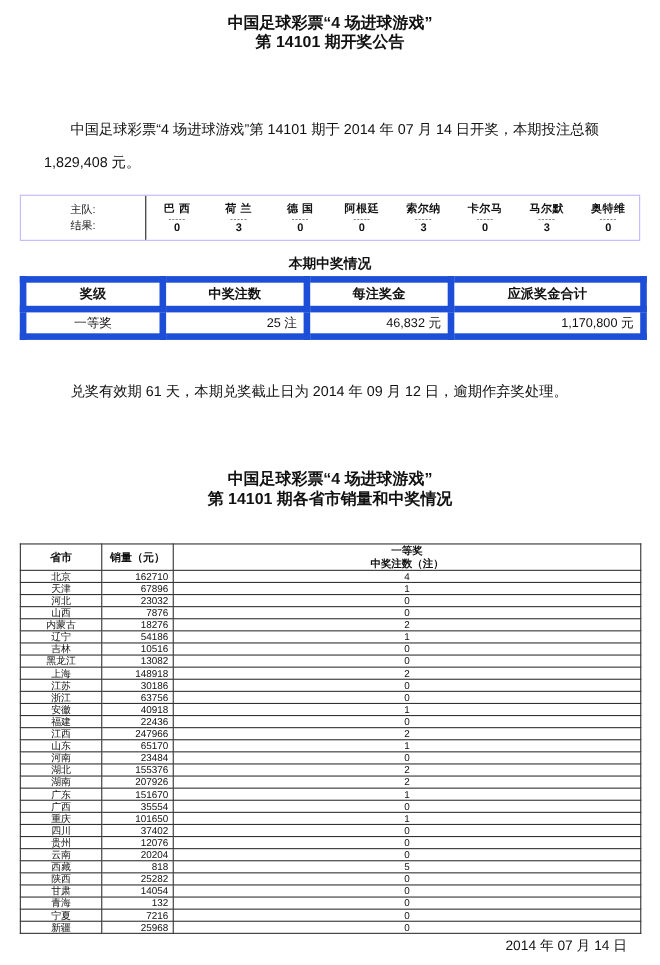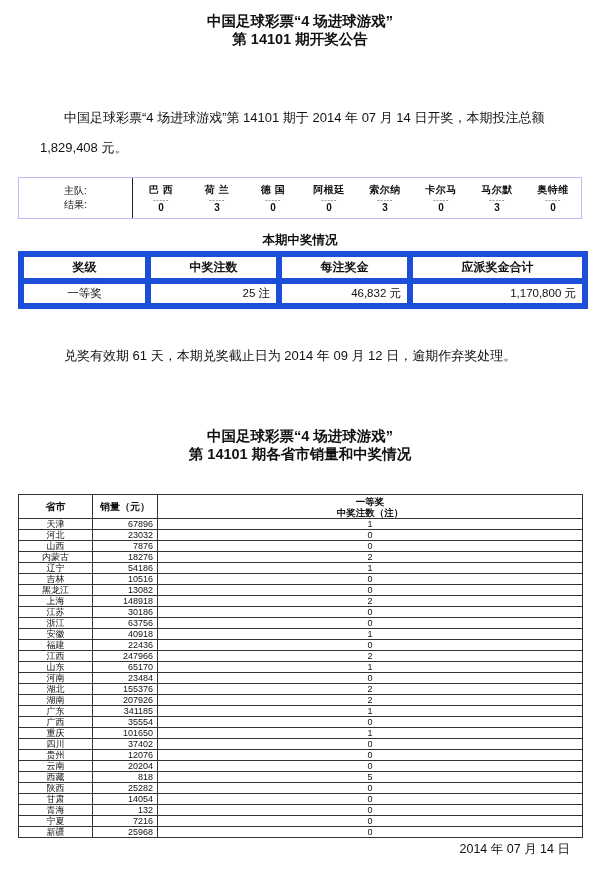--- a/index.html
+++ b/index.html
@@ -158,20 +158,25 @@
       <th>省市</th>
       <th>销量（元）</th>
       <th>
         <div class="sales-header-two-line">一等奖</div>
         <div class="sales-header-two-line">中奖注数（注）</div>
       </th>
     </tr>
   </thead>
   <tbody>
 
+      <tr>
+        <td class="cell-province">北京</td>
+        <td class="cell-sales">162710</td>
+        <td class="cell-count">4</td>
+      </tr>
 
       <tr>
         <td class="cell-province">天津</td>
         <td class="cell-sales">67896</td>
         <td class="cell-count">1</td>
       </tr>
 
       <tr>
         <td class="cell-province">河北</td>
         <td class="cell-sales">23032</td>
@@ -263,21 +268,21 @@
       </tr>
 
       <tr>
         <td class="cell-province">湖南</td>
         <td class="cell-sales">207926</td>
         <td class="cell-count">2</td>
       </tr>
 
       <tr>
         <td class="cell-province">广东</td>
-        <td class="cell-sales">341185</td>
+        <td class="cell-sales">151670</td>
         <td class="cell-count">1</td>
       </tr>
 
       <tr>
         <td class="cell-province">广西</td>
         <td class="cell-sales">35554</td>
         <td class="cell-count">0</td>
       </tr>
 
 

